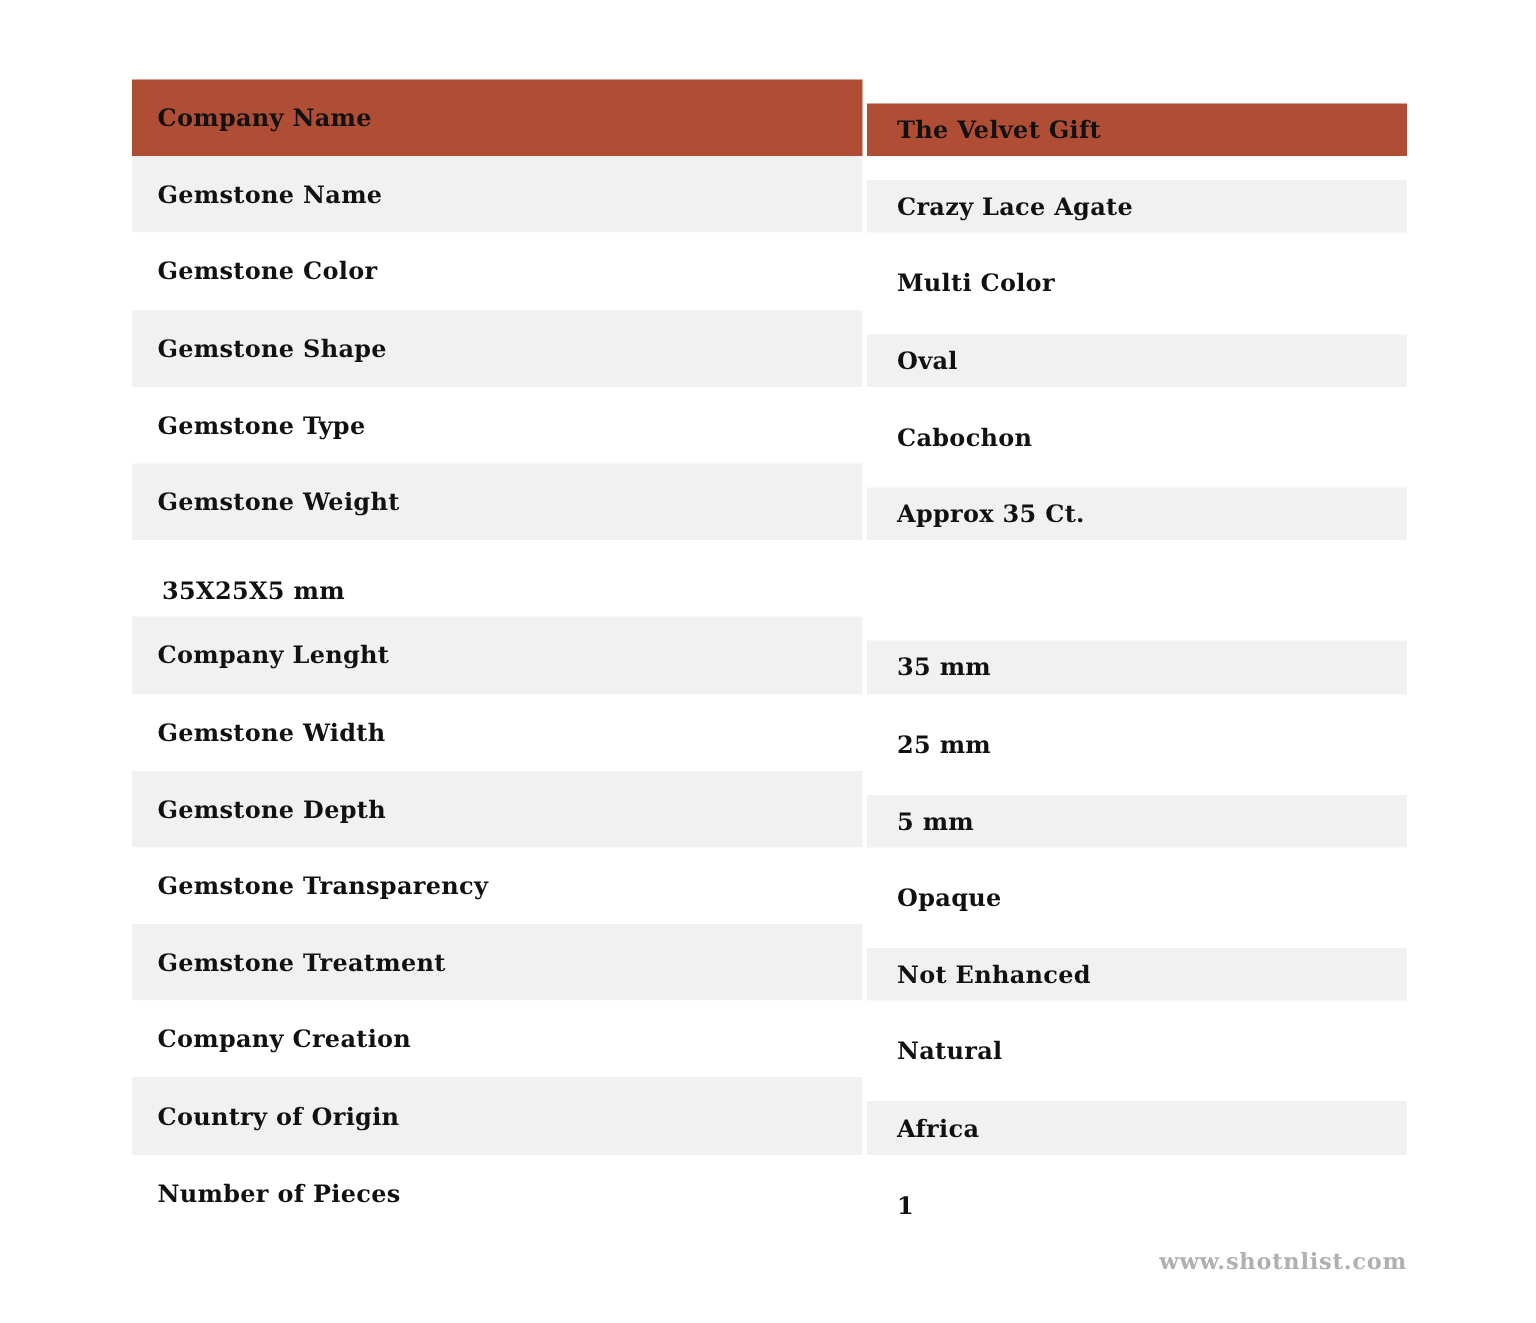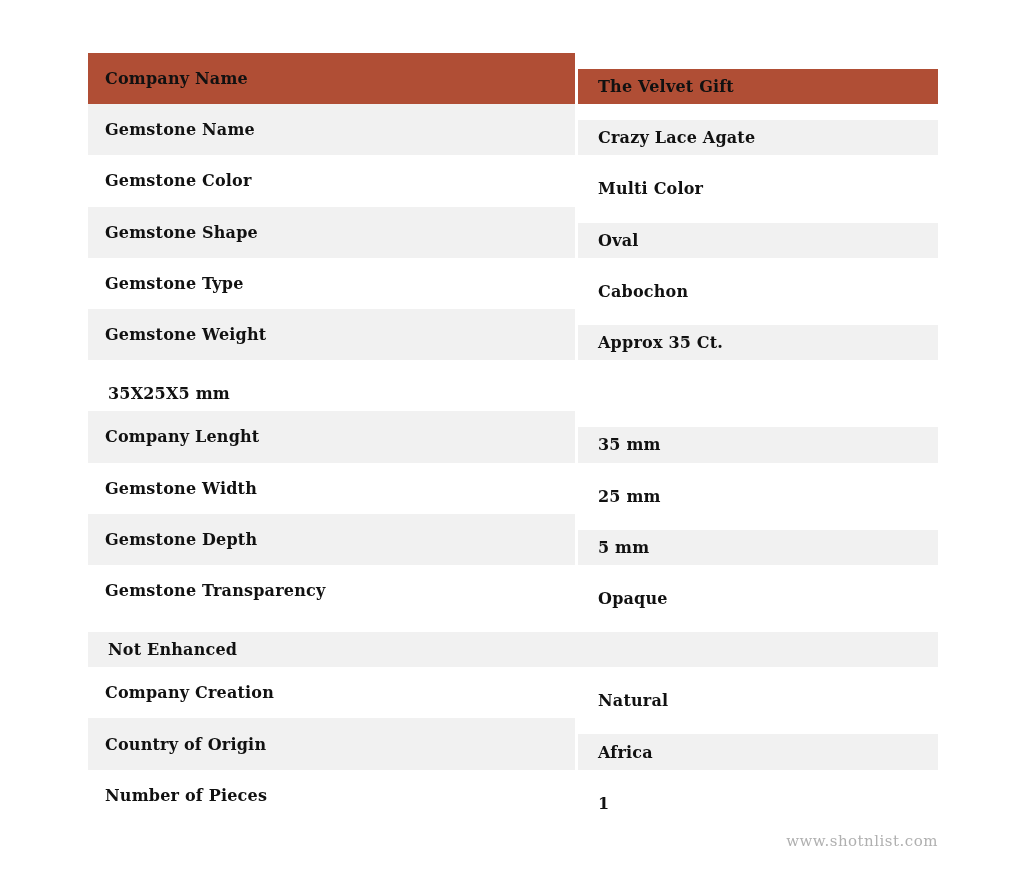--- a/index.html
+++ b/index.html
@@ -46,21 +46,21 @@
   .body-row:nth-child(odd) .cell {
     background: var(--stripe_bg, #f1f1f1);
   }
   .body-row:nth-child(even) .cell {
     background: #ffffff;
   }
   .watermark {
     position: absolute;
     top: 832px;
     right: 86px;
-    font-weight: normal;
+    font-weight: bold;
     font-size: 15px;
     color: var(--watermark, #b0b0b0);
     letter-spacing: 0.5px;
   }
 </style>
 </head>
 <body>
 
 <div class="table-wrap">
   <div class="row header-row">
@@ -111,20 +111,21 @@
     <div class="cell label">Gemstone Depth</div>
     <div class="cell value">5 mm</div>
   </div>
 
   <div class="row body-row">
     <div class="cell label">Gemstone Transparency</div>
     <div class="cell value">Opaque</div>
   </div>
 
   <div class="row body-row">
+    <div class="cell label">Gemstone Treatment</div>
     <div class="cell value">Not Enhanced</div>
   </div>
 
   <div class="row body-row">
     <div class="cell label">Company Creation</div>
     <div class="cell value">Natural</div>
   </div>
 
   <div class="row body-row">
     <div class="cell label">Country of Origin</div>

